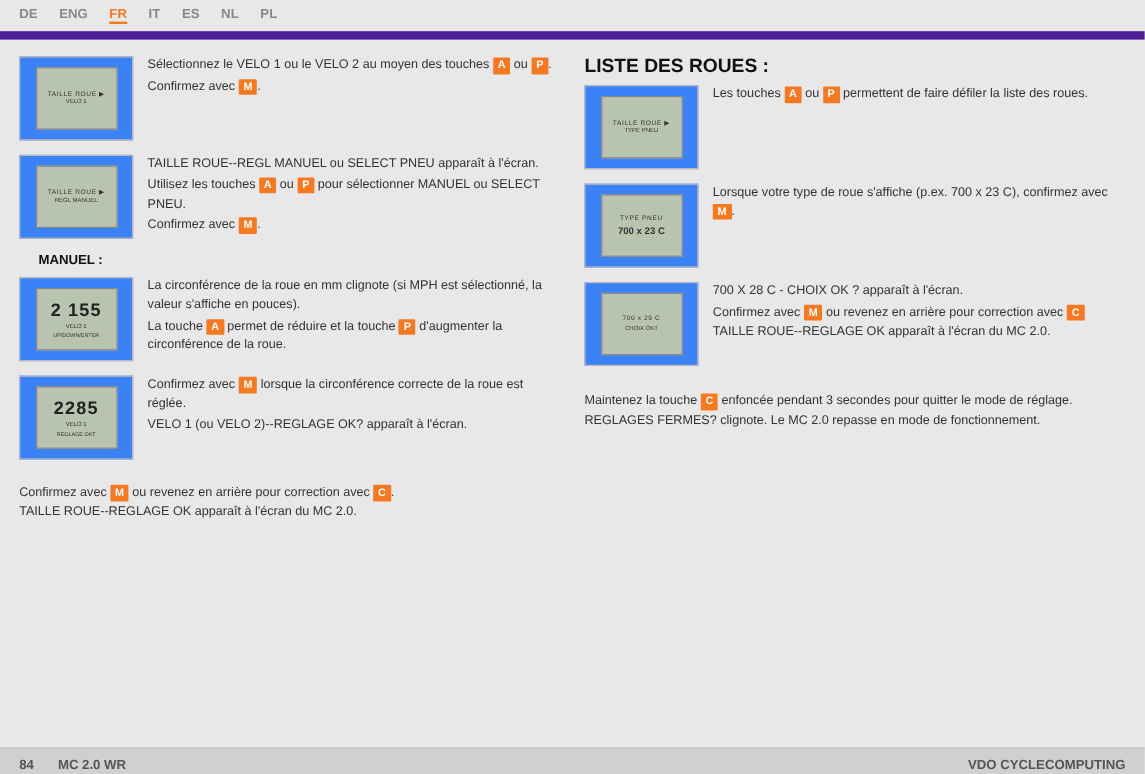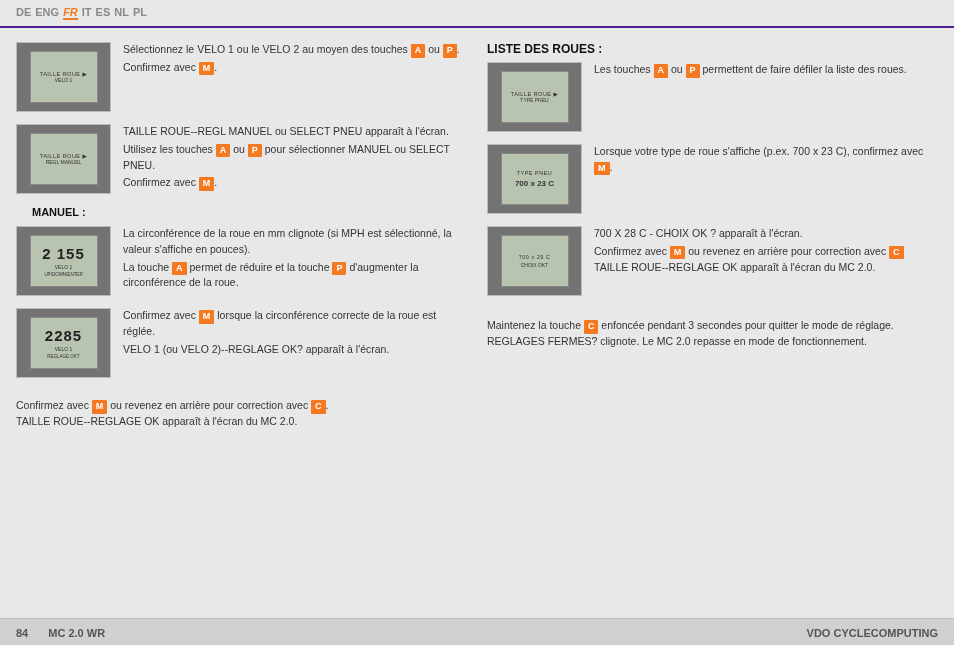--- a/index.html
+++ b/index.html
@@ -10,33 +10,32 @@
       font-size: 11px;
       background: #e8e8e8;
       overflow: hidden;
     }
 
     
     .top-nav {
       background: #e8e8e8;
       padding: 6px 16px;
       display: flex;
-      gap: 4px;
-      border-bottom: 2px solid #4c1d95;
+      gap: 18px;
+      border-bottom: 7px solid #4c1d95;
     }
     .top-nav span {
       font-size: 11px;
       color: #888;
       cursor: pointer;
       font-weight: bold;
     }
     .top-nav span.active {
       color: #f47920;
       border-bottom: 2px solid #f47920;
-      font-style: italic;
     }
 
     
     .content {
       display: flex;
       padding: 14px 16px 10px 16px;
       gap: 20px;
       height: 590px;
     }
 
@@ -60,21 +59,21 @@
     .section-block {
       display: flex;
       gap: 12px;
       margin-bottom: 12px;
       align-items: flex-start;
     }
 
     .device-img {
       width: 95px;
       height: 70px;
-      background: #737373;
+      background: #3b82f6;
       border: 1px solid #bbb;
       flex-shrink: 0;
       display: flex;
       align-items: center;
       justify-content: center;
       font-size: 8px;
       color: #555;
       position: relative;
       overflow: hidden;
     }
@@ -181,21 +180,21 @@
 
     .confirm-text {
       font-size: 10.5px;
       color: #333;
       line-height: 1.5;
       margin-top: 8px;
     }
 
     .liste-heading {
       font-weight: bold;
-      font-size: 12px;
+      font-size: 16px;
       color: #111;
       margin-bottom: 6px;
     }
   </style>
 </head>
 <body>
 
 <div class="top-nav">
   <span>DE</span>
   <span>ENG</span>

